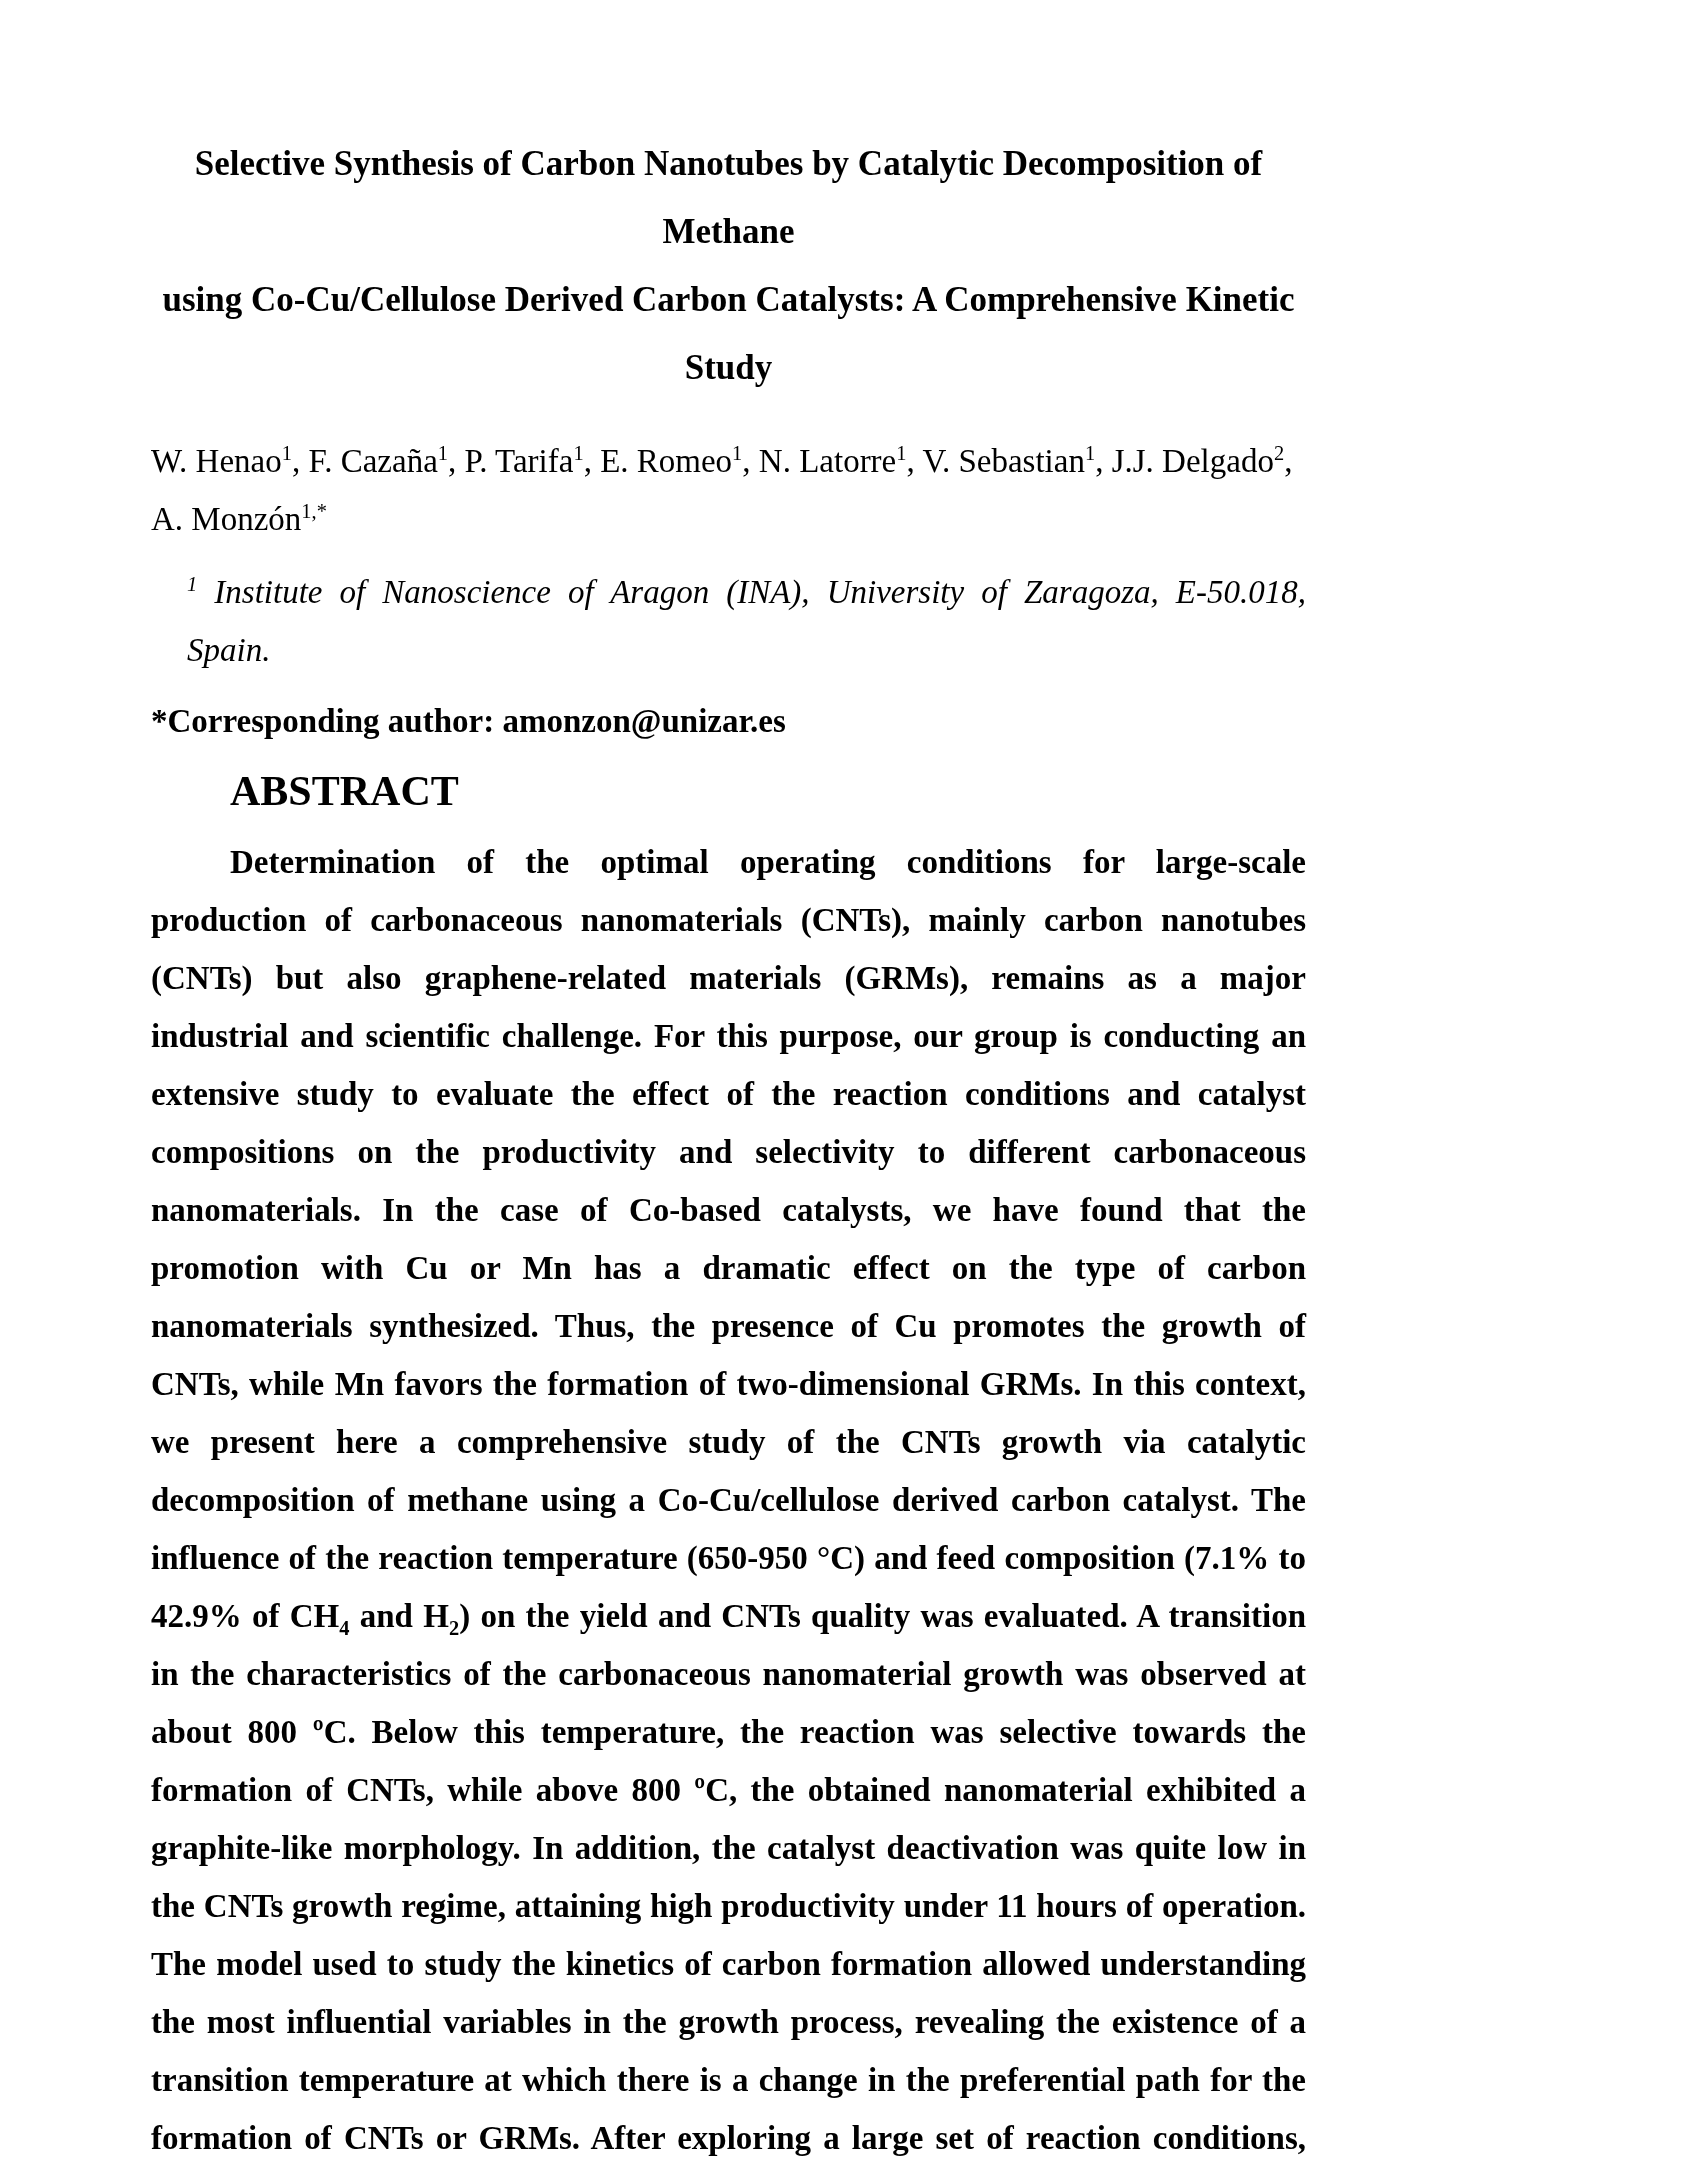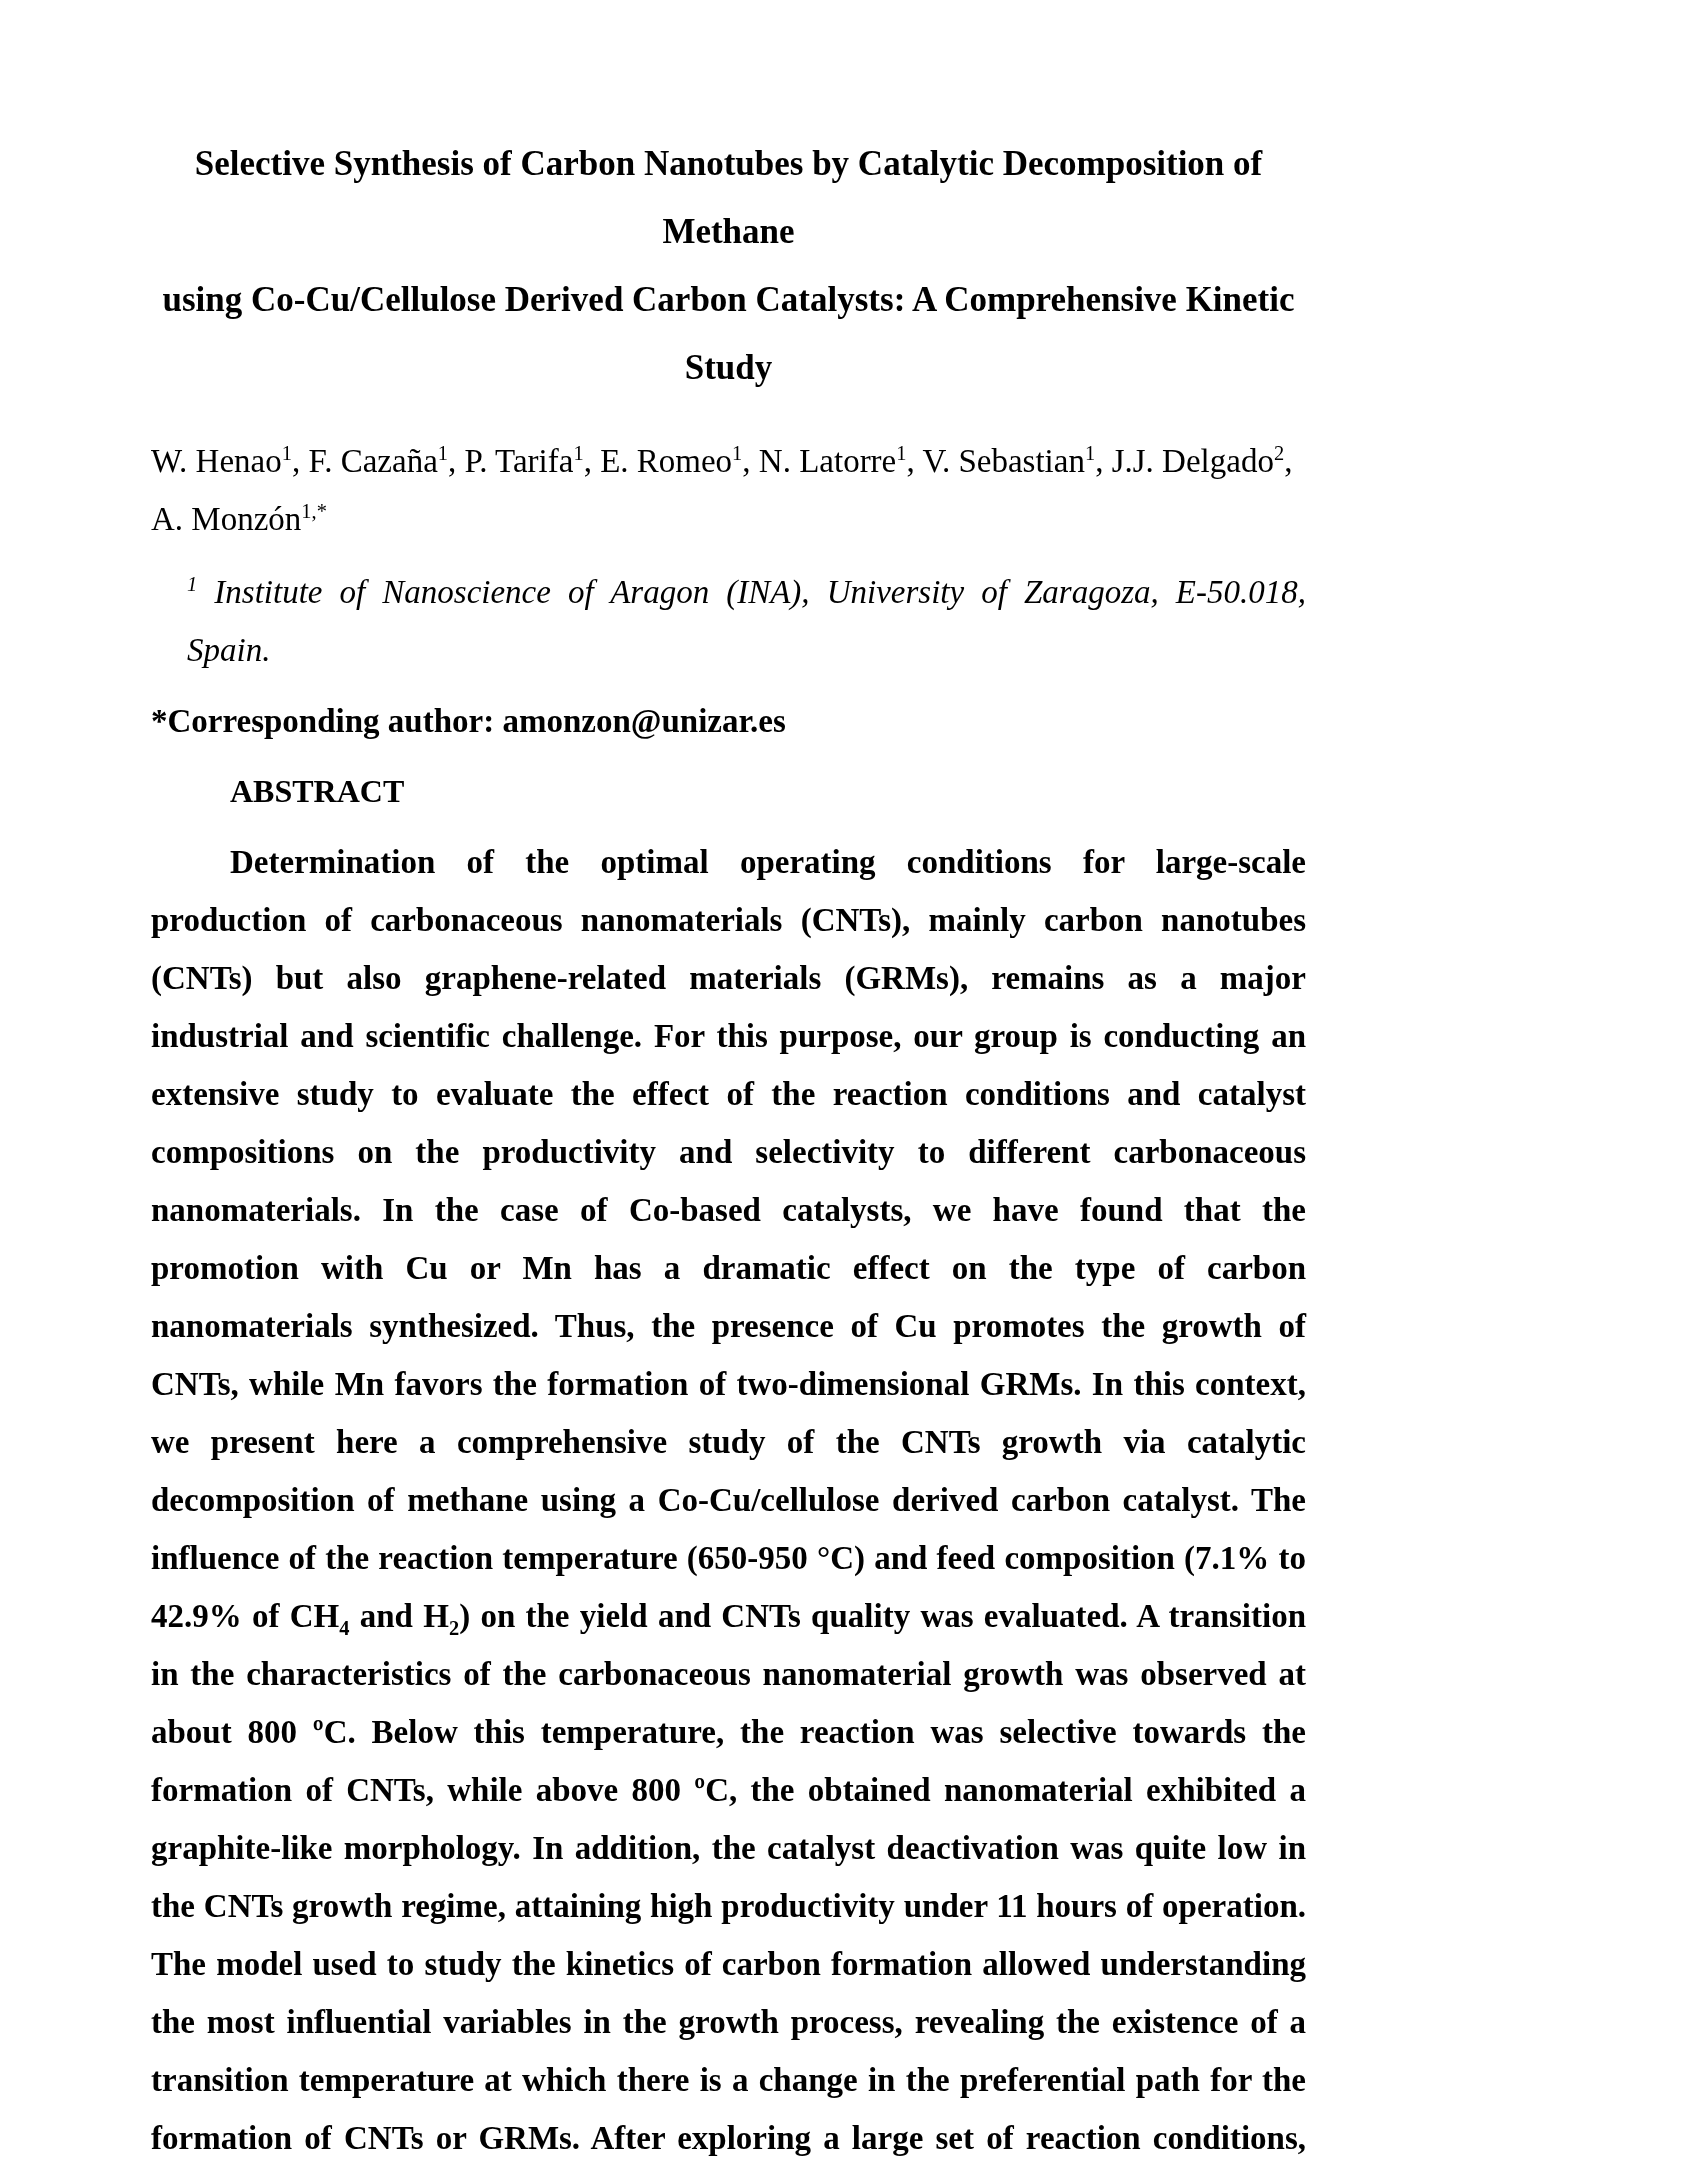--- a/index.html
+++ b/index.html
@@ -40,21 +40,21 @@
   }
   .corresponding {
     margin-top: 13.2px;
     font-size: 33px;
     line-height: 58px;
     font-weight: bold;
   }
   .abstract-heading {
     margin-top: 12px;
     font-weight: bold;
-    font-size: 32px;
+    font-size: 42px;
     line-height: 58px;
     text-indent: 79px;
   }
   .abstract-body {
     margin-top: 13.2px;
     font-size: 33px;
     line-height: 58px;
     text-align: justify;
     text-justify: inter-word;
     text-indent: 79px;

